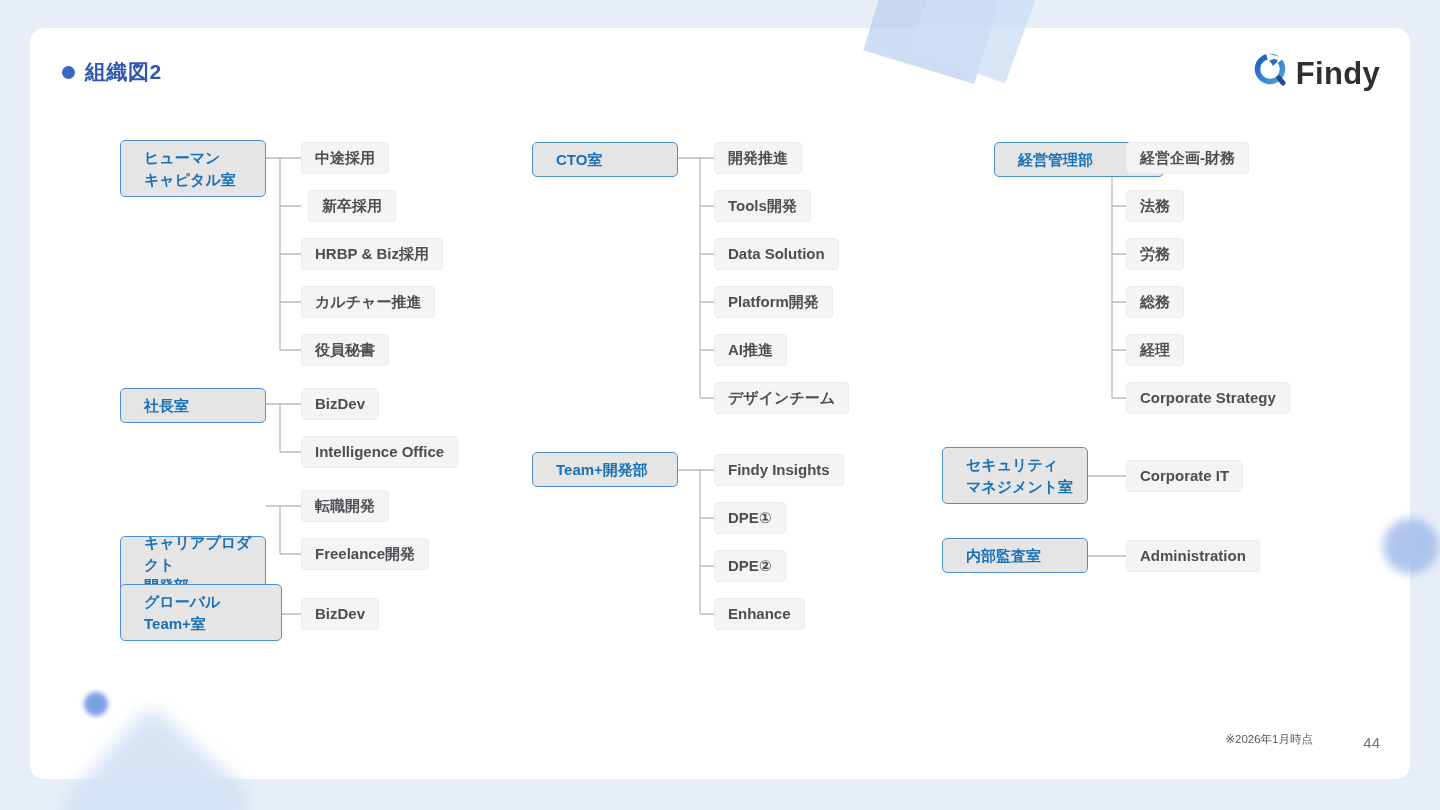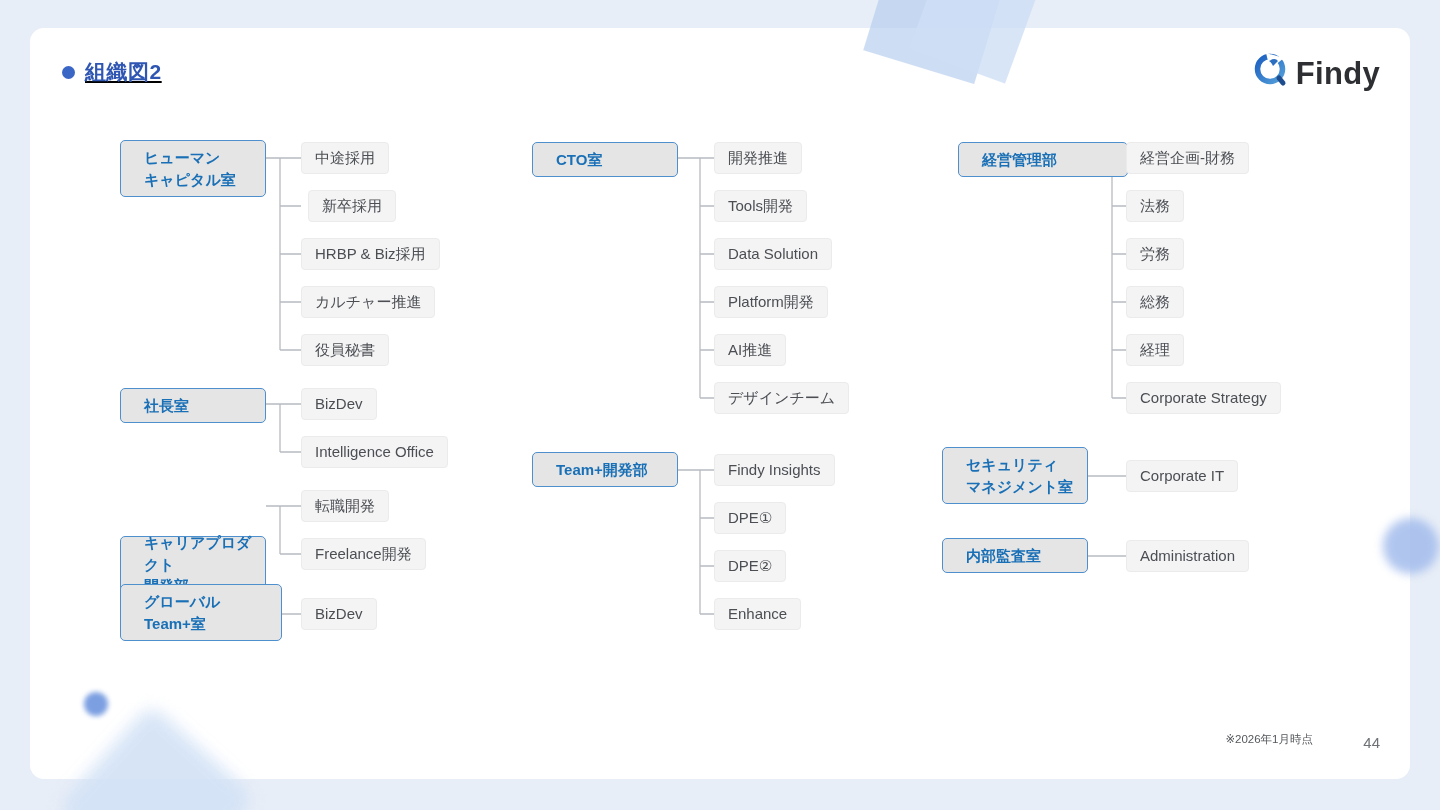--- a/index.html
+++ b/index.html
@@ -6,40 +6,40 @@
   body{
     width:1440px;height:810px;position:relative;overflow:hidden;
     background:#e8eef7;
     font-family:"Liberation Sans","DejaVu Sans",sans-serif;
   }
   .slide{
     position:absolute;left:30px;top:28px;width:1380px;height:751px;
     background:#ffffff;border-radius:14px;z-index:1;
   }
   
-  .title-row{position:absolute;left:32px;top:30px;display:flex;align-items:center;gap:10px;text-decoration:underline;}
+  .title-row{position:absolute;left:32px;top:30px;display:flex;align-items:center;gap:10px;}
   .title-bullet{width:13px;height:13px;border-radius:50%;background:#3a66c6;}
   .page-title{font-size:21px;font-weight:bold;color:#2e56b2;letter-spacing:.5px;}
   .logo{position:absolute;right:30px;top:22px;display:flex;align-items:flex-end;gap:6px;}
   .logo-text{font-size:31px;font-weight:800;color:#2d2f33;letter-spacing:.3px;}
   
   .org-chart{position:absolute;left:0;top:0;width:1380px;height:751px;}
   svg.connectors{position:absolute;left:0;top:0;width:1380px;height:751px;}
   svg.connectors path{stroke:#b7bbc1;stroke-width:1.3;fill:none;}
   .org-parent{
     position:absolute;box-sizing:border-box;background:#e5e5e5;
     border:1.5px solid #4e8fcd;border-radius:5px;
     color:#1a70b6;font-weight:bold;font-size:15px;
     display:flex;align-items:center;padding-left:23px;
     white-space:pre-line;line-height:1.45;
   }
   .org-child{
     position:absolute;box-sizing:border-box;background:#f4f4f5;
     border:1px solid #ebebec;border-radius:4px;
-    color:#4b4e53;font-weight:normal;font-size:15px;
+    color:#4b4e53;font-weight:bold;font-size:15px;
     height:32px;line-height:30px;padding:0 13px;white-space:nowrap;
   }
   
   .footnote{position:absolute;right:97px;bottom:32px;font-size:11.5px;color:#55585c;}
   .page-number{position:absolute;right:30px;bottom:28px;font-size:15px;color:#6e7277;}
   
   .deco{position:absolute;z-index:2;pointer-events:none;}
   .deco-cube-a{left:880px;top:-62px;width:116px;height:132px;background:#b9d0ef;opacity:.7;transform:rotate(17deg);filter:blur(.5px);}
   .deco-cube-b{left:928px;top:-58px;width:102px;height:128px;background:#cfdff6;opacity:.8;transform:rotate(20deg);filter:blur(.5px);}
   .deco-dot{left:84px;top:692px;width:24px;height:24px;border-radius:50%;background:#6e95de;filter:blur(2.5px);opacity:.9;}
@@ -109,21 +109,21 @@
       <div class="org-child" style="left: 684px; top: 162px;">Tools開発</div>
       <div class="org-child" style="left: 684px; top: 210px;">Data Solution</div>
       <div class="org-child" style="left: 684px; top: 258px;">Platform開発</div>
       <div class="org-child" style="left: 684px; top: 306px;">AI推進</div>
       <div class="org-child" style="left: 684px; top: 354px;">デザインチーム</div>
       <div class="org-parent" style="left: 502px; top: 424px; width: 146px; height: 35px;">Team+開発部</div>
       <div class="org-child" style="left: 684px; top: 426px;">Findy Insights</div>
       <div class="org-child" style="left: 684px; top: 474px;">DPE①</div>
       <div class="org-child" style="left: 684px; top: 522px;">DPE②</div>
       <div class="org-child" style="left: 684px; top: 570px;">Enhance</div>
-      <div class="org-parent" style="left: 928px; top: 114px; width: 170px; height: 35px;">経営管理部</div>
+      <div class="org-parent" style="left: 964px; top: 114px; width: 170px; height: 35px;">経営管理部</div>
       <div class="org-child" style="left: 1096px; top: 114px;">経営企画-財務</div>
       <div class="org-child" style="left: 1096px; top: 162px;">法務</div>
       <div class="org-child" style="left: 1096px; top: 210px; text-align: center;">労務</div>
       <div class="org-child" style="left: 1096px; top: 258px;">総務</div>
       <div class="org-child" style="left: 1096px; top: 306px;">経理</div>
       <div class="org-child" style="left: 1096px; top: 354px;">Corporate Strategy</div>
       <div class="org-parent" style="left: 912px; top: 419px; width: 146px; height: 57px;">セキュリティ
 マネジメント室</div>
       <div class="org-child" style="left: 1096px; top: 432px;">Corporate IT</div>
       <div class="org-parent" style="left: 912px; top: 510px; width: 146px; height: 35px;">内部監査室</div>

